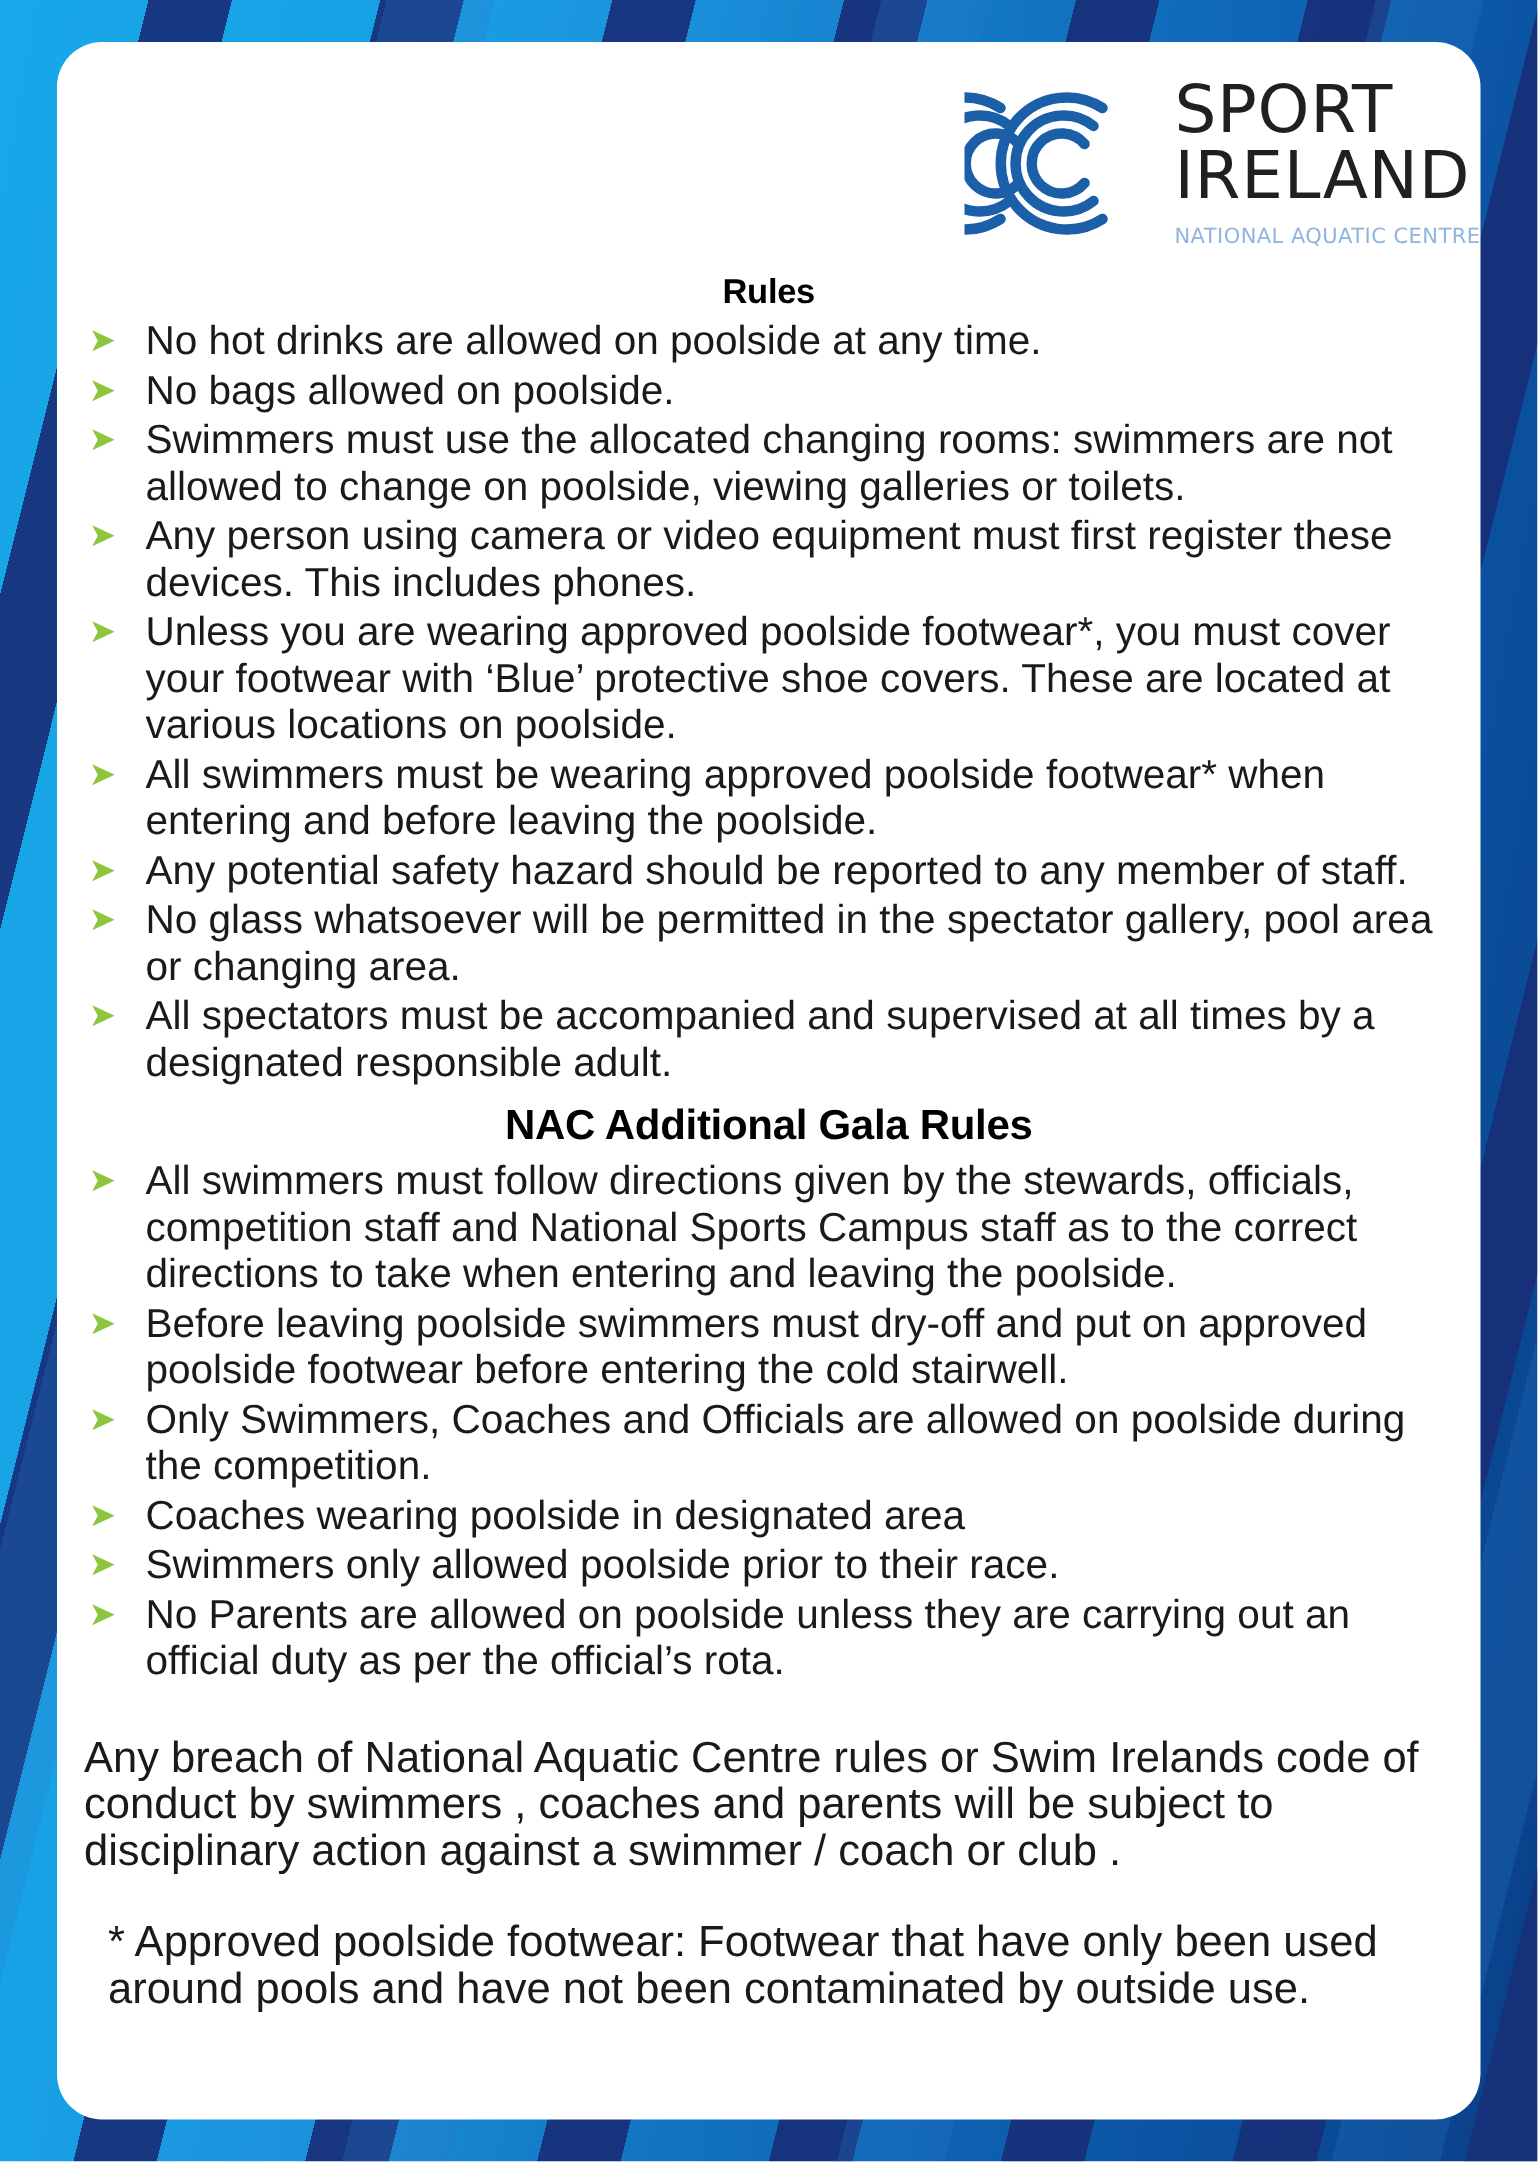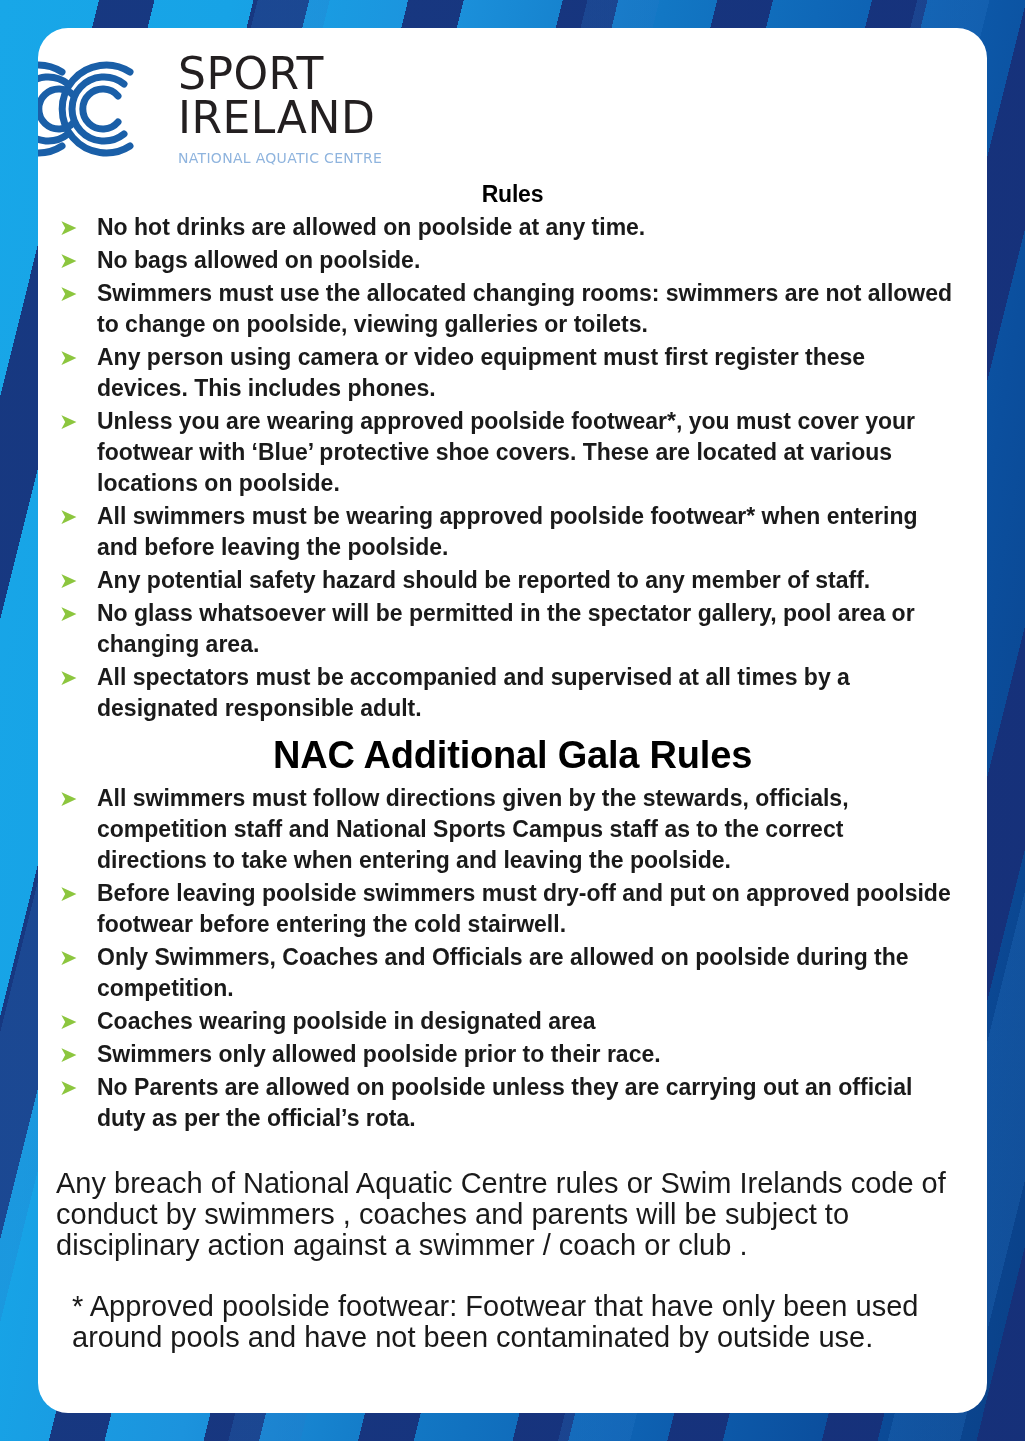--- a/index.html
+++ b/index.html
@@ -61,21 +61,21 @@
     border-radius: 30px;
     box-sizing: border-box;
     padding: 0;
     overflow: hidden;
   }
 
   
   .logo-block {
     display: flex;
     align-items: flex-start;
-    justify-content: flex-start;
+    justify-content: flex-end;
     padding-top: 22px;
     gap: 32px;
   }
   .logo-mark {
     width: 108px;
     height: 118px;
     flex: none;
   }
   .logo-text {
     display: flex;
@@ -104,21 +104,21 @@
   h2.section-title {
     text-align: center;
     font-family: "Liberation Sans", sans-serif;
     font-weight: bold;
     font-size: 23px;
     color: #000000;
     margin: 10px 0 4px 0;
     letter-spacing: -0.2px;
   }
   h2.section-title.gala {
-    font-size: 38px;
+    font-size: 28px;
     margin-bottom: 6px;
   }
 
   
   .rules {
     list-style: none;
     margin: 0;
     padding: 0 28px 0 18px;
   }
   .rule-item {
@@ -132,24 +132,23 @@
     color: #8cc63e;
     font-size: 22px;
     line-height: 31px;
     text-align: left;
     padding-left: 3px;
     font-family: "DejaVu Sans", sans-serif;
   }
   .rule-text {
     flex: 1;
     font-family: "Liberation Sans", sans-serif;
-    font-size: 23px;
+    font-size: 27px;
     line-height: 31px;
     color: #1a1a1a;
-    font-weight: bold;
   }
 
   .para-block {
     padding: 0 40px 0 18px;
     margin-top: 34px;
   }
   .para {
     font-family: "Liberation Sans", sans-serif;
     font-size: 29px;
     line-height: 31px;

